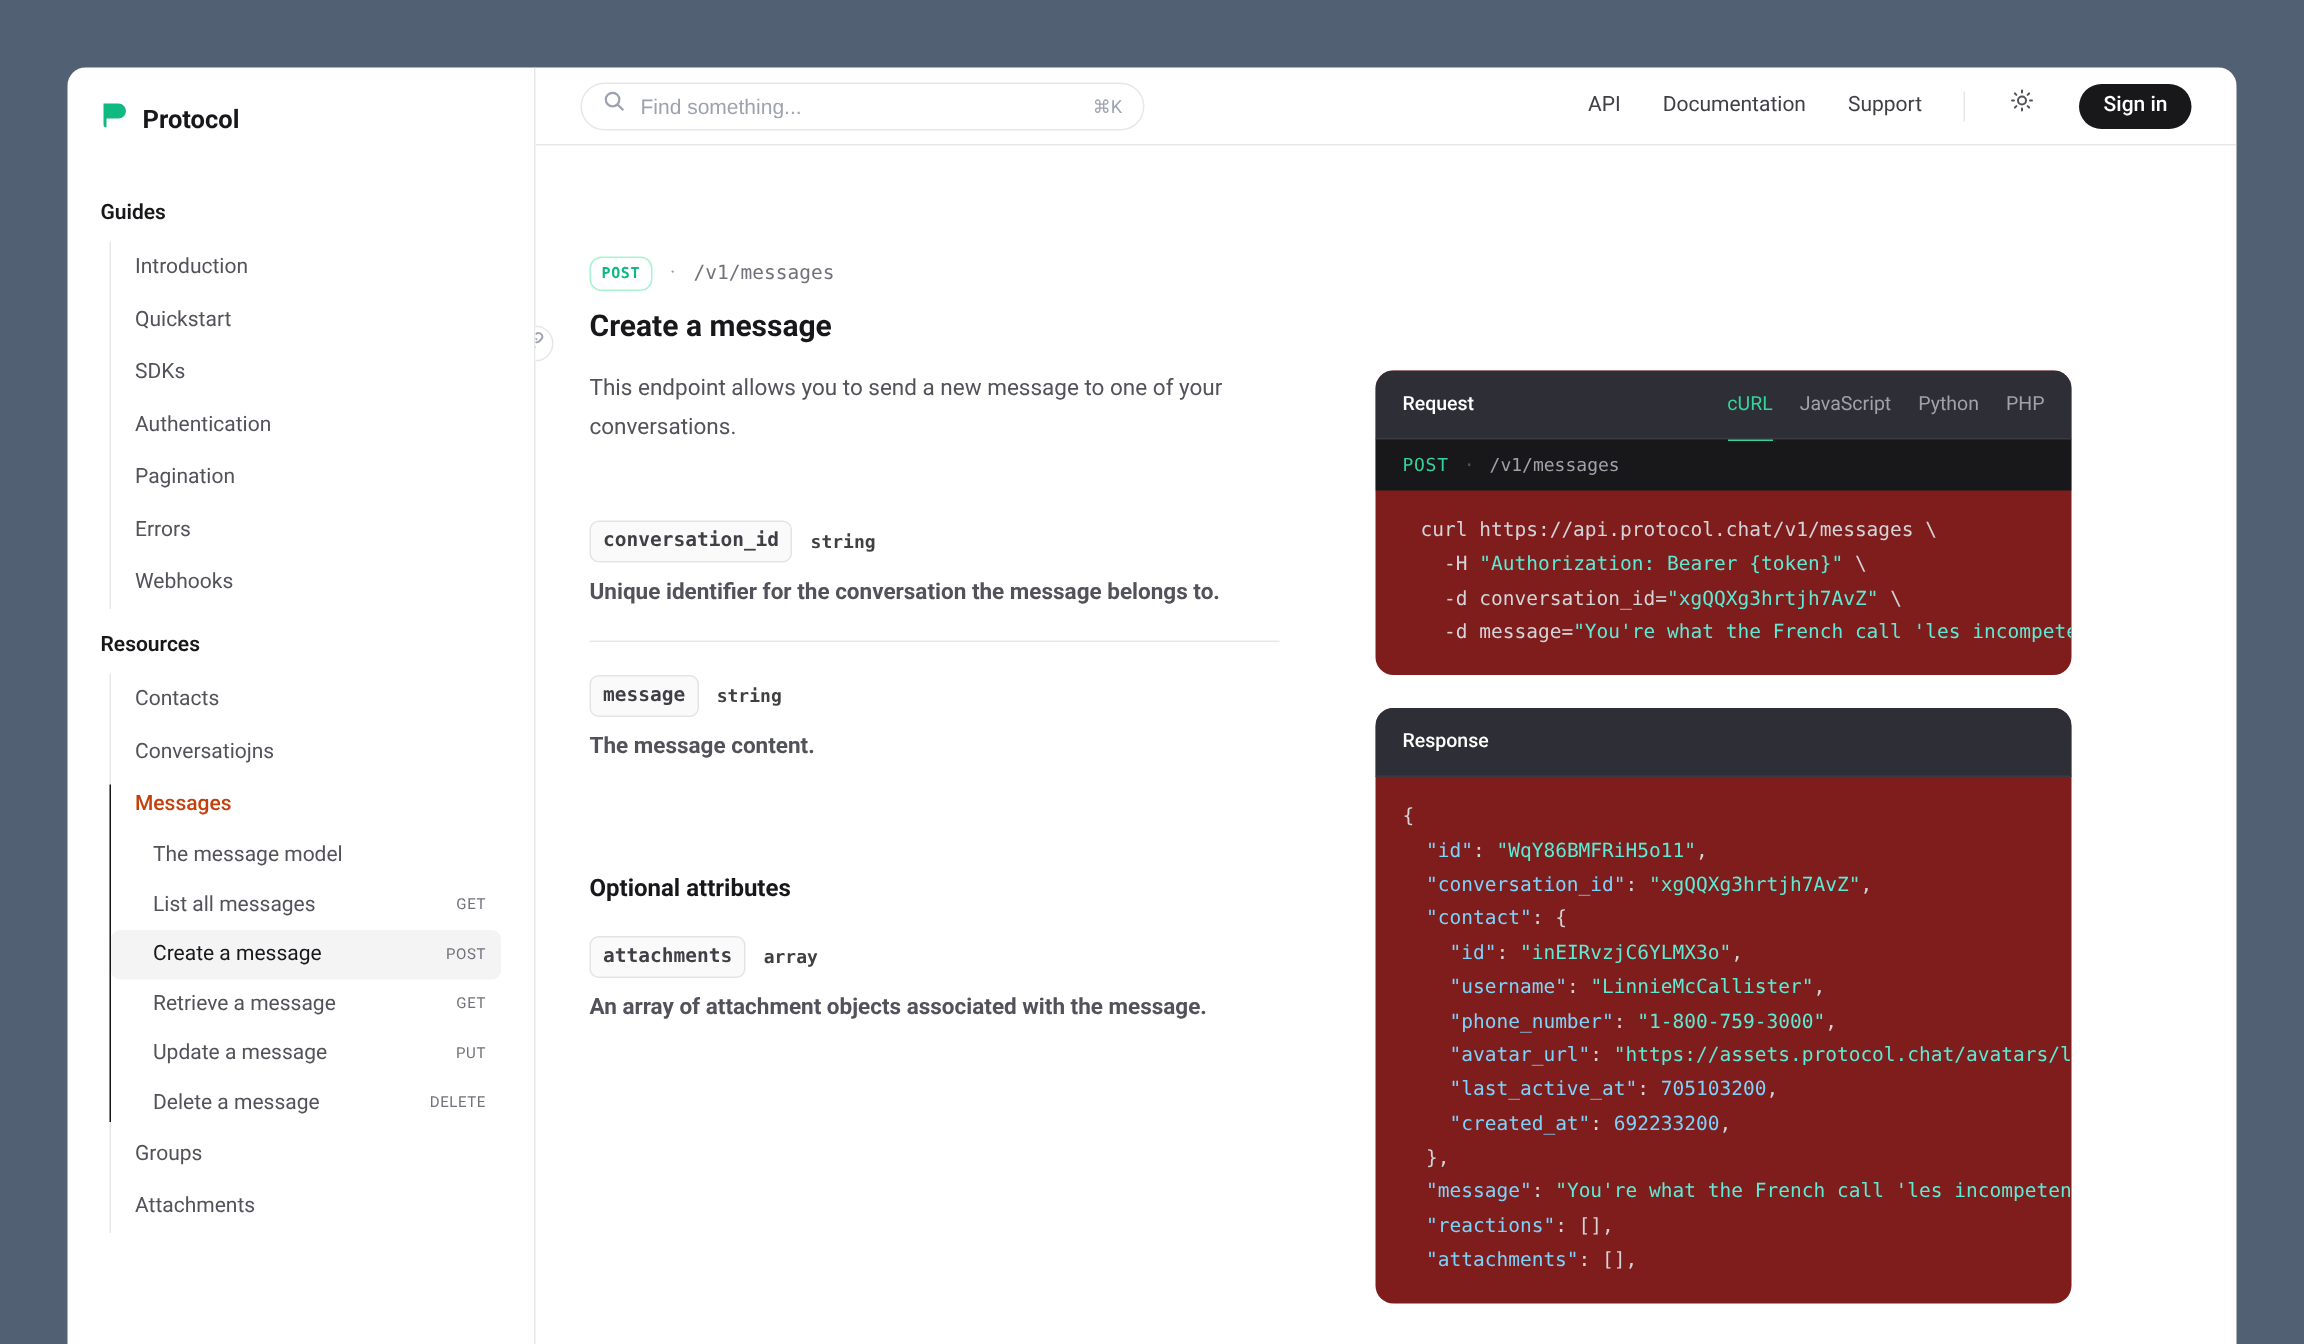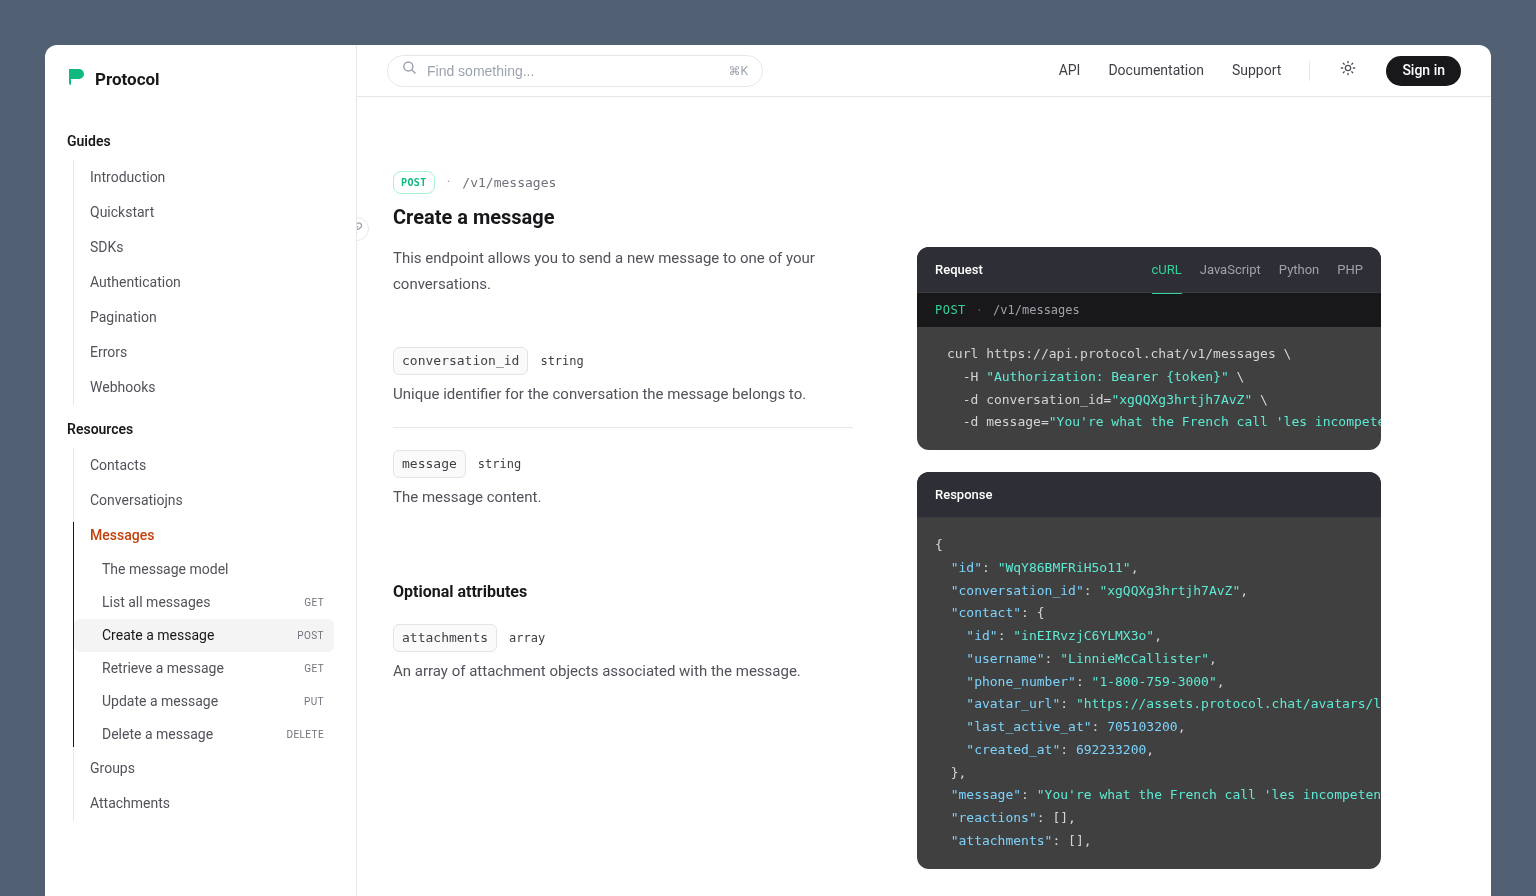--- a/index.html
+++ b/index.html
@@ -240,20 +240,21 @@
   }
   h2.section-title {
     font-size: 16px;
     font-weight: 700;
     margin-bottom: 20px;
   }
   .attr {
     padding: 0 0 22px 0;
     border-bottom: 1px solid #e7e7e9;
     margin-bottom: 22px;
+    font-weight: bold;
   }
   .attr:last-child { border-bottom: none; margin-bottom: 0; }
   .attr-head {
     display: flex;
     align-items: center;
     gap: 12px;
     margin-bottom: 8px;
   }
   .attr-name {
     font-family: ui-monospace, SFMono-Regular, Menlo, monospace;
@@ -276,21 +277,21 @@
   .attr-group { margin-bottom: 50px; }
   
   .panels {
     width: 464px;
     display: flex;
     flex-direction: column;
     gap: 22px;
     padding-top: 76px;
   }
   .panel {
-    background: #404040;
+    background: #7f1d1d;
     border-radius: 12px;
     overflow: hidden;
     color: #e4e4e7;
   }
   .panel-head {
     display: flex;
     align-items: center;
     height: 46px;
     padding: 0 18px;
     border-bottom: 1px solid #3a3a42;

